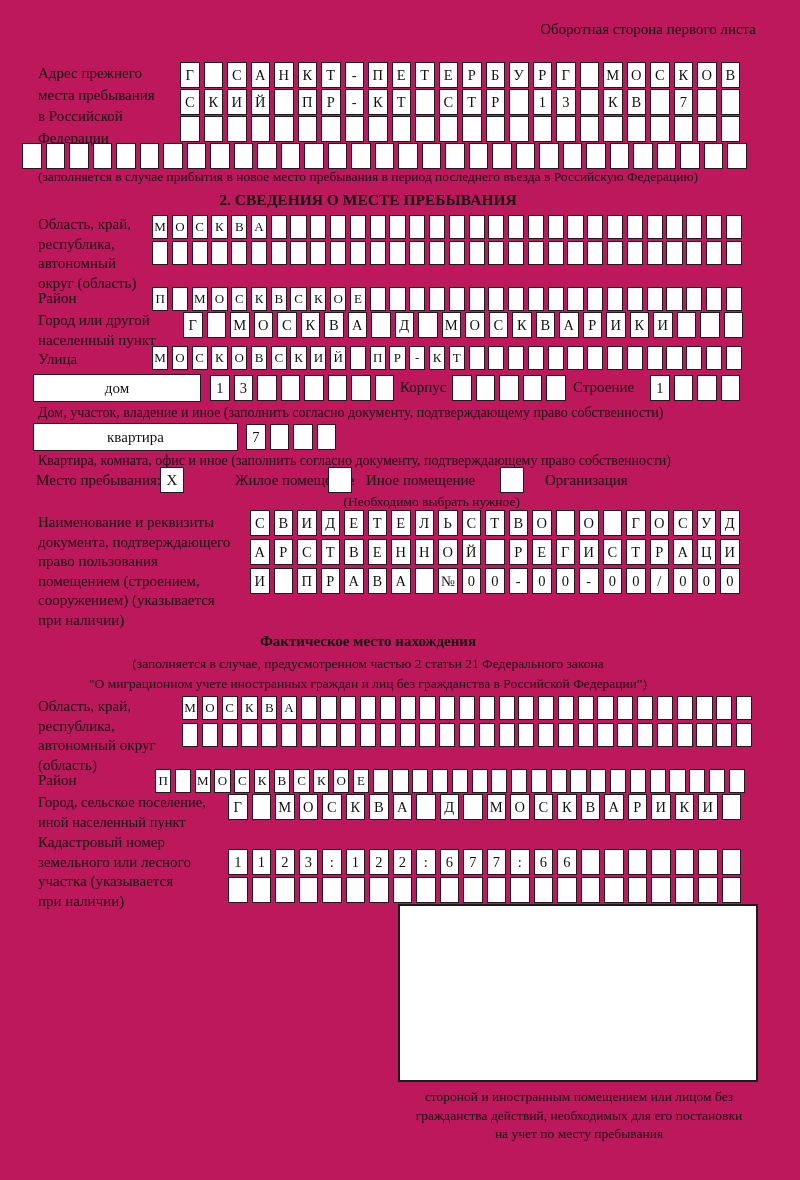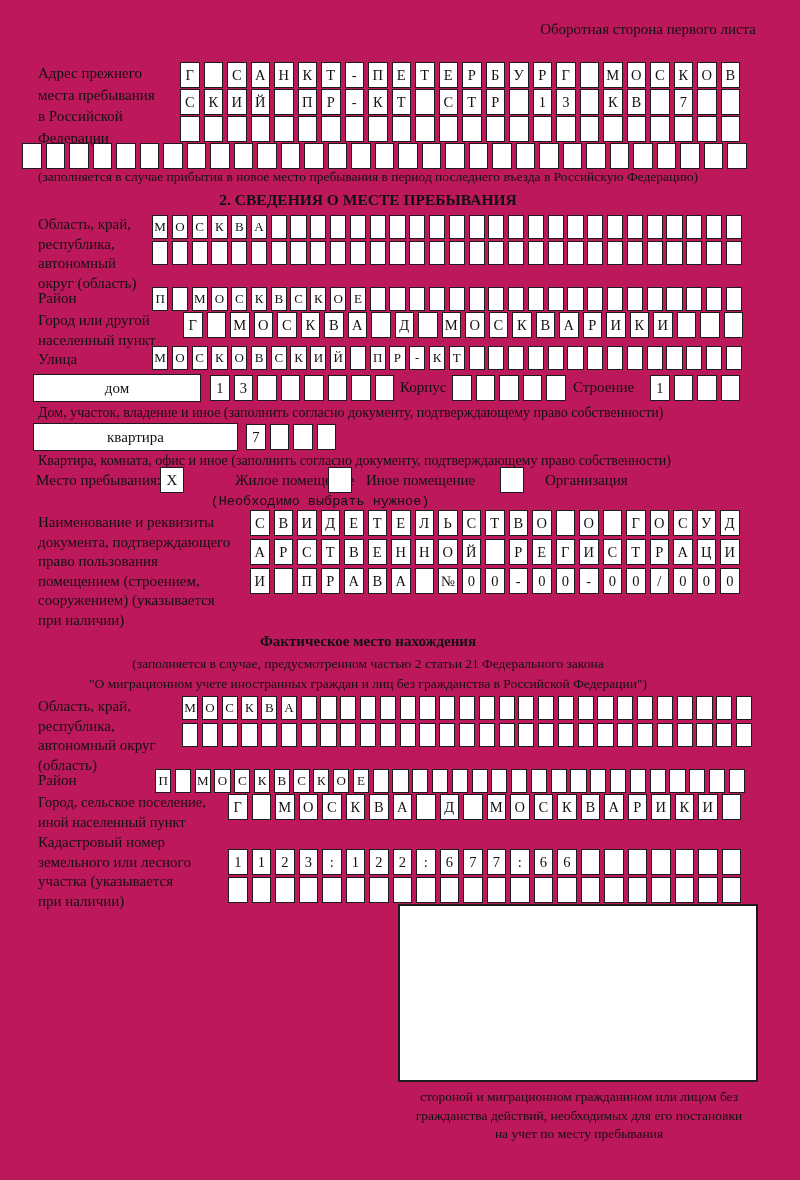--- a/index.html
+++ b/index.html
@@ -362,21 +362,21 @@
     </div>
   <div class="abs note" style="left:38px;top:453px;font-size:14px;">Квартира, комната, офис и иное (заполнить согласно документу, подтверждающему право собственности)</div>
 
   <div class="abs lbl" style="left:36px;top:471px;">Место пребывания:</div>
   <span class="checkbox" style="left:160px;top:467px;">X</span>
   <div class="abs lbl" style="left:200px;top:471px;margin-left:35px;">Жилое помещение</div>
   <span class="checkbox" style="left:328px;top:467px;"></span>
   <div class="abs lbl" style="left:366px;top:471px;">Иное помещение</div>
   <span class="checkbox" style="left:500px;top:467px;"></span>
   <div class="abs lbl" style="left:545px;top:471px;">Организация</div>
-  <div class="abs note" style="left:120px;top:494px;width:400px;text-align:center;font-family:Liberation Mono, monospace;">(Необходимо выбрать нужное)</div>
+  <div class="abs note" style="left:120px;top:494px;width:400px;text-align:right;">(Необходимо выбрать нужное)</div>
 
   <div class="abs lbl" style="left:38px;top:513px;">
     <div>Наименование и реквизиты</div>
     <div>документа, подтверждающего</div>
     <div>право пользования</div>
     <div>помещением (строением,</div>
     <div>сооружением) (указывается</div>
     <div>при наличии)</div>
   </div>
   <div class="cellrow bigrow" style="left:250px;top:510px;">
@@ -635,18 +635,18 @@
       <span class="cell"></span>
       <span class="cell"></span>
       <span class="cell"></span>
       <span class="cell"></span>
       <span class="cell"></span>
       <span class="cell"></span>
     </div>
 
   <div class="abs stampbox" style="left:398px;top:904px;width:360px;height:178px;"></div>
   <div class="abs caption" style="left:390px;top:1088px;width:378px;">
-    <div>стороной и миграционном гражданином или лицом без</div>
+    <div>стороной и иностранным помещением или лицом без</div>
     <div>гражданства действий, необходимых для его постановки</div>
     <div>на учет по месту пребывания</div>
   </div>
 
 </div>
 
 </body></html>

